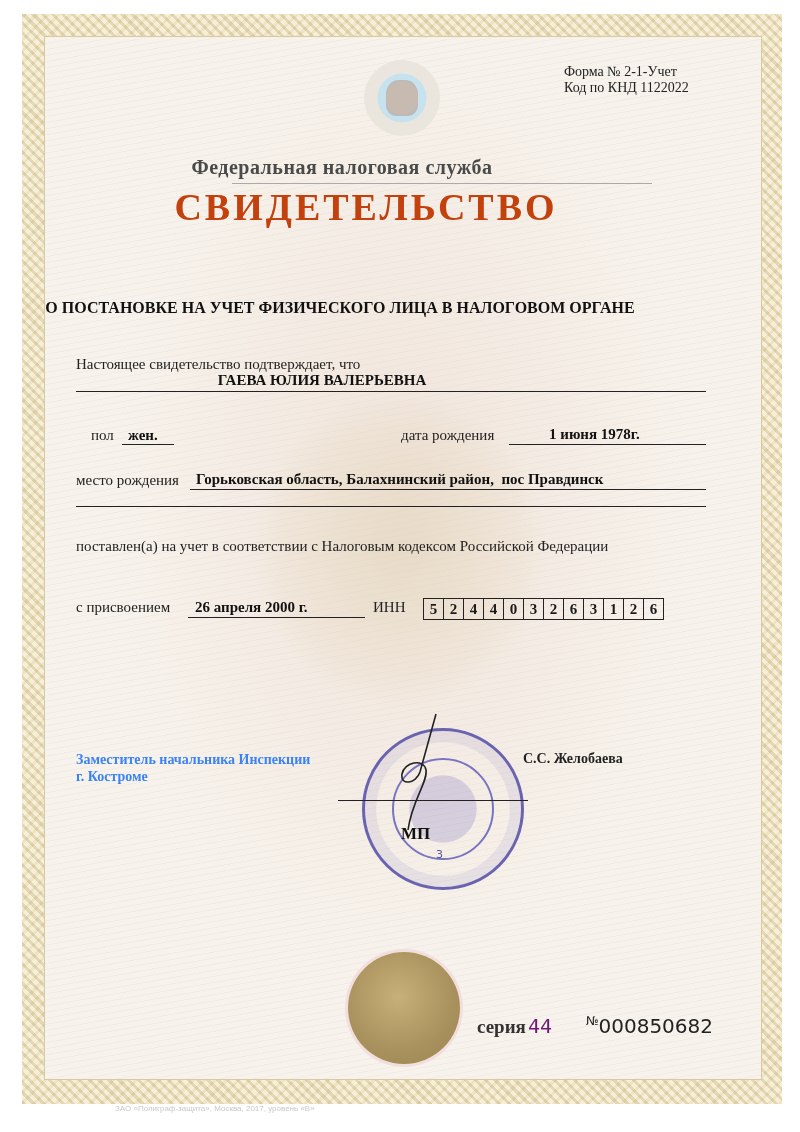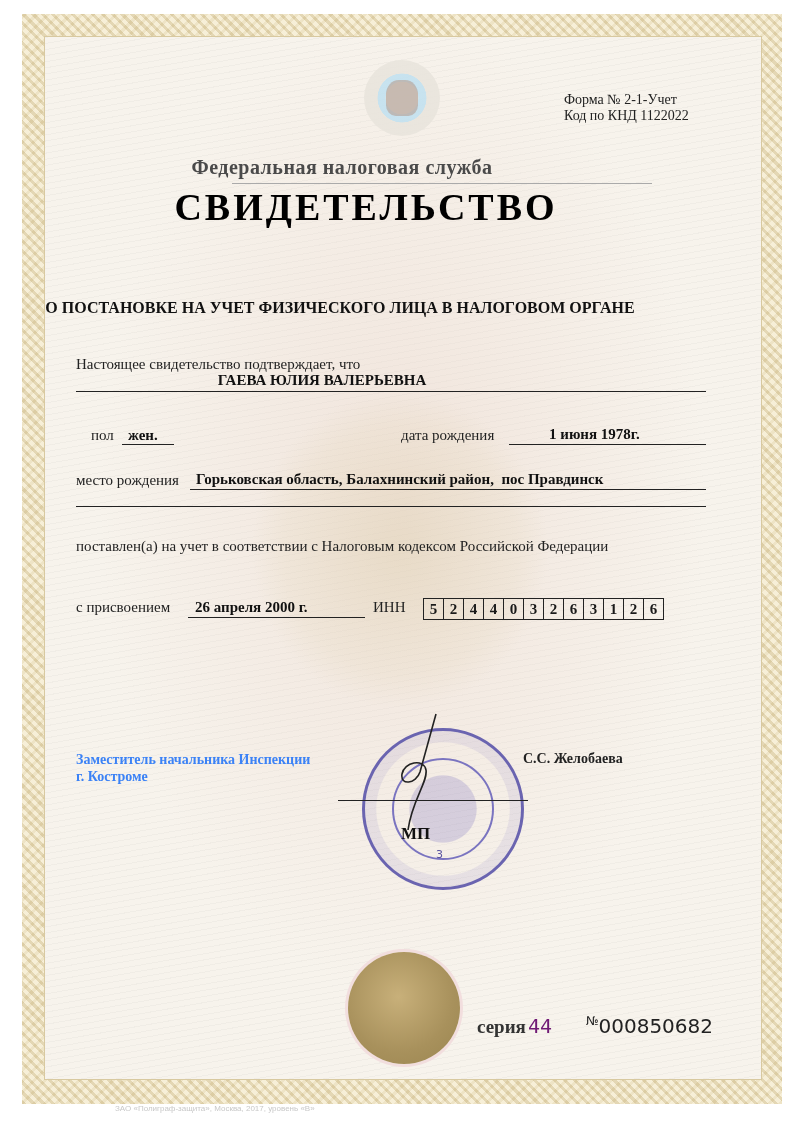--- a/index.html
+++ b/index.html
@@ -18,30 +18,30 @@
   }
   .inner {
     position:absolute; left:22px; top:22px; right:20px; bottom:24px;
     background:#f7f3ec;
     background-image:
       radial-gradient(ellipse at 50% 45%, rgba(235,215,205,0.55) 0%, rgba(245,238,230,0) 60%),
       repeating-linear-gradient(170deg, rgba(180,180,175,0.10) 0 1px, rgba(0,0,0,0) 1px 6px);
     border:1px solid #d8c9a0;
   }
   .abs { position:absolute; }
-  .forma { left:564px; top:64px; font-size:14px; line-height:16px; color:#222;margin-top:28px; }
+  .forma { left:564px; top:64px; font-size:14px; line-height:16px; color:#222; }
   .holo {
     left:364px; top:60px; width:76px; height:76px; border-radius:50%;
     background:radial-gradient(circle, #e8e2d6 0 30%, #bfe0f0 31% 45%, #e8e4dc 46% 100%);
     opacity:0.85;
   }
   .holo-eagle { left:386px; top:80px; width:32px; height:36px; border-radius:40% 40% 30% 30%; background:#b8a8a0; opacity:0.7; }
   .fns { left:0; width:684px; top:156px; text-align:center; font-size:20px; font-weight:bold; color:#4a4a4a; letter-spacing:0.5px; }
   .fns-line { left:232px; top:183px; width:420px; height:1px; background:#aaa; }
-  .title { left:0; width:732px; top:185px; text-align:center; font-size:38px; font-weight:bold; color:#000000; letter-spacing:3px; }
+  .title { left:0; width:732px; top:185px; text-align:center; font-size:38px; font-weight:bold; color:#c2410c; letter-spacing:3px; }
   .subtitle { left:0; width:680px; top:299px; text-align:center; font-size:16px; font-weight:bold; color:#111; }
   .txt { font-size:15px; color:#222; }
   .val { font-size:15px; font-weight:bold; color:#111; }
   .line { height:1px; background:#222; }
   .eagle-bg {
     left:250px; top:390px; width:300px; height:320px; border-radius:45% 45% 40% 40%;
     background:radial-gradient(ellipse, rgba(215,200,160,0.35) 0%, rgba(220,205,165,0.15) 55%, rgba(0,0,0,0) 70%);
   }
   .inn-box { display:flex; border:1.5px solid #222; }
   .inn-cell { width:19px; height:20px; border-right:1px solid #222; text-align:center; font-weight:bold; font-size:15px; line-height:20px; }

